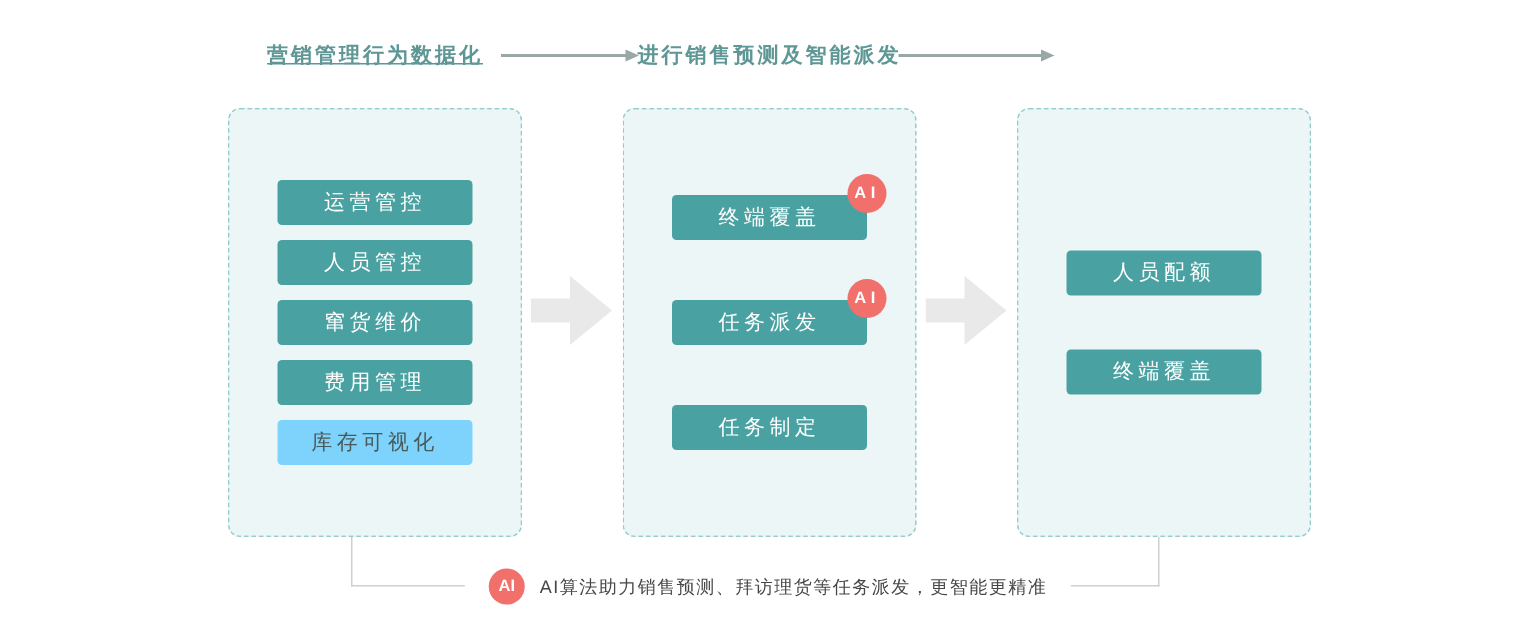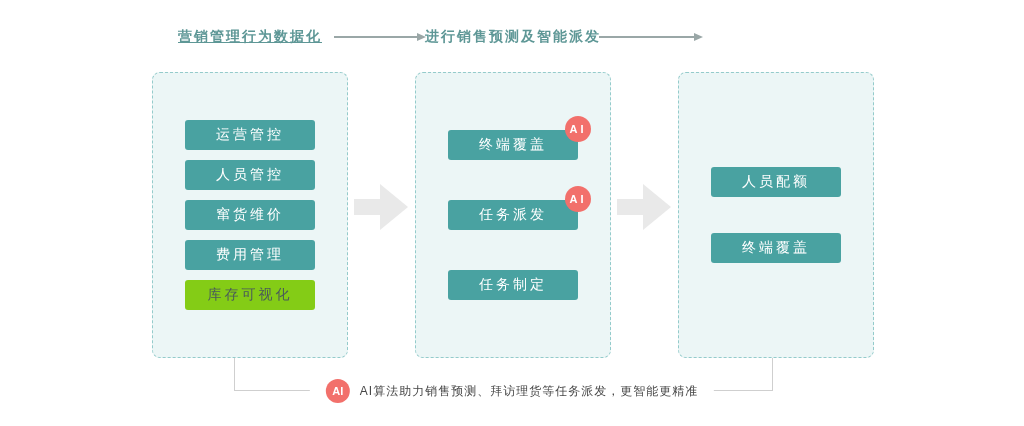--- a/index.html
+++ b/index.html
@@ -54,21 +54,21 @@
   
   .node {
     position: relative;
     width: 130px; height: 30px;
     background: #49A2A1;
     border-radius: 3px;
     color: #ffffff; font-size: 14px; letter-spacing: 3px;
     display: flex; align-items: center; justify-content: center;
     white-space: nowrap;
   }
-  .node.yellow { background: #84cc16; color: #4A5A5A; }
+  .node.yellow { background: #7dd3fc; color: #4A5A5A; }
 
   .ai-badge {
     position: absolute; top: -14px; right: -13px;
     width: 26px; height: 26px; border-radius: 50%;
     background: #F2706B; color: #fff;
     font-size: 11px; font-weight: bold;
     display: flex; align-items: center; justify-content: center;
   }
 
   

